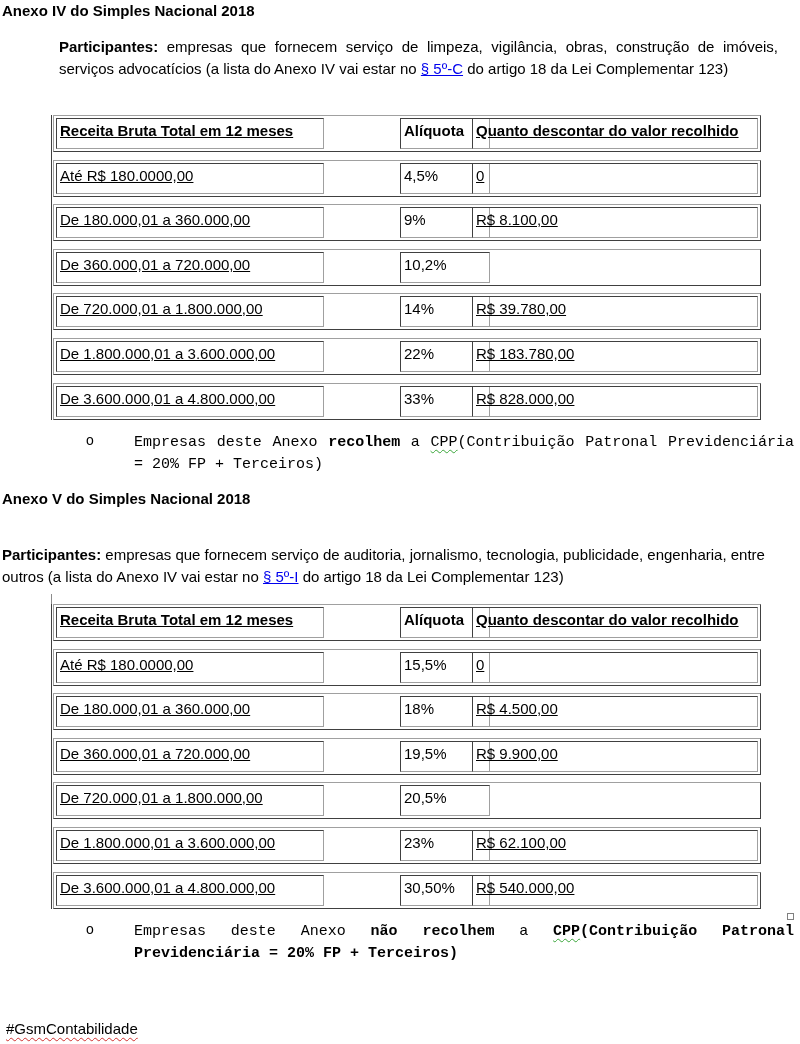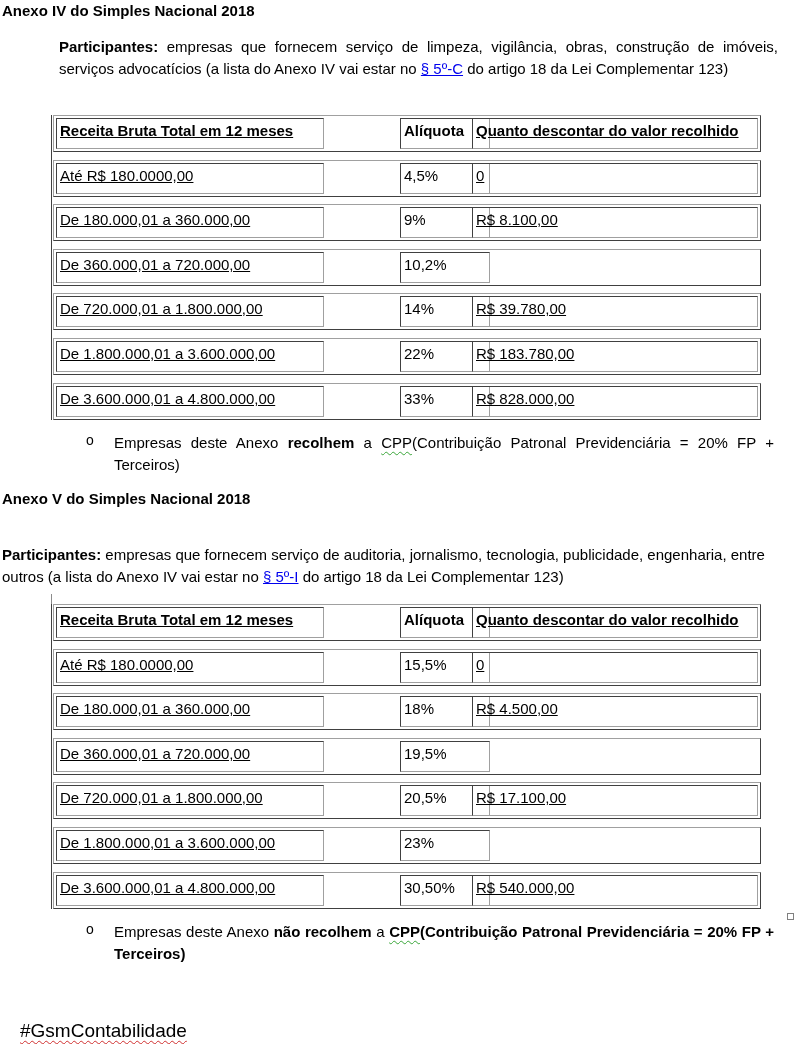--- a/index.html
+++ b/index.html
@@ -43,21 +43,21 @@
     font-size: 15px; white-space: nowrap; overflow: hidden;
   }
   .c1 { left: 2px; width: 268px; text-decoration: underline; }
   .c2 { left: 327px; width: 90px; margin-left: 19px; }
   .c3 { left: 418px; width: 286px; text-decoration: underline; }
   .hdr .cell { font-weight: bold; }
   .rowline { position: absolute; left: -2px; width: 1px; background: #404040; }
 
   .bullet-row { position: absolute; left: 86px; width: 690px; }
   .bullet-glyph { position: absolute; left: 0; top: 0; font-size: 14px; }
-  .bullet-text { position: absolute; left: 28px; width: 660px; font-size: 15px; line-height: 22px; }
+  .bullet-text { position: absolute; left: 48px; width: 660px; font-size: 15px; line-height: 22px; font-family: Liberation Mono, monospace; }
   .cursor-line { position: absolute; width: 1px; background: #8c8c8c; }
   .resize-handle {
     position: absolute; width: 5px; height: 5px;
     border: 1px solid #808080; background: #fff;
   }
 </style>
 </head>
 <body>
 
 <div class="abs heading" style="left:2px; top:2px;">Anexo IV do Simples Nacional 2018</div>
@@ -129,40 +129,41 @@
       <div class="cell c3">0</div>
     </div>
     <div class="row" style="top: 89px;">
       <div class="cell c1">De 180.000,01 a 360.000,00</div>
       <div class="cell c2">18%</div>
       <div class="cell c3">R$ 4.500,00</div>
     </div>
     <div class="row" style="top: 134px;">
       <div class="cell c1">De 360.000,01 a 720.000,00</div>
       <div class="cell c2">19,5%</div>
+      <div class="cell c3">R$ 9.900,00</div>
     </div>
     <div class="row" style="top: 178px;">
       <div class="cell c1">De 720.000,01 a 1.800.000,00</div>
       <div class="cell c2">20,5%</div>
-      <div class="cell c3">R$ 17.100,00</div>
     </div>
     <div class="row" style="top: 223px;">
       <div class="cell c1">De 1.800.000,01 a 3.600.000,00</div>
       <div class="cell c2">23%</div>
+      <div class="cell c3">R$ 62.100,00</div>
     </div>
     <div class="row" style="top: 268px;">
       <div class="cell c1">De 3.600.000,01 a 4.800.000,00</div>
       <div class="cell c2">30,50%</div>
       <div class="cell c3">R$ 540.000,00</div>
     </div>
     <div class="rowline" style="top: 0px; height: 305px;"></div>
   </div>
 
 <div class="resize-handle" style="left:787px; top:913px;"></div>
 
 <div class="bullet-row" style="top:921px;">
   <span class="bullet-glyph">o</span>
   <div class="bullet-text justify" style="font-weight:normal;"><span>Empresas deste Anexo </span><b>não recolhem</b><span> a </span><b class="squiggle">CPP</b><b>(Contribuição Patronal Previdenciária = 20% FP + Terceiros)</b></div>
 </div>
 
-<div class="abs" style="left:20px; top:1020px; font-size:19px;">
+<div class="abs" style="left:6px; top:1020px; font-size:15px;">
   <span class="squiggle-red">#GsmContabilidade</span>
 </div>
 
 </body></html>

